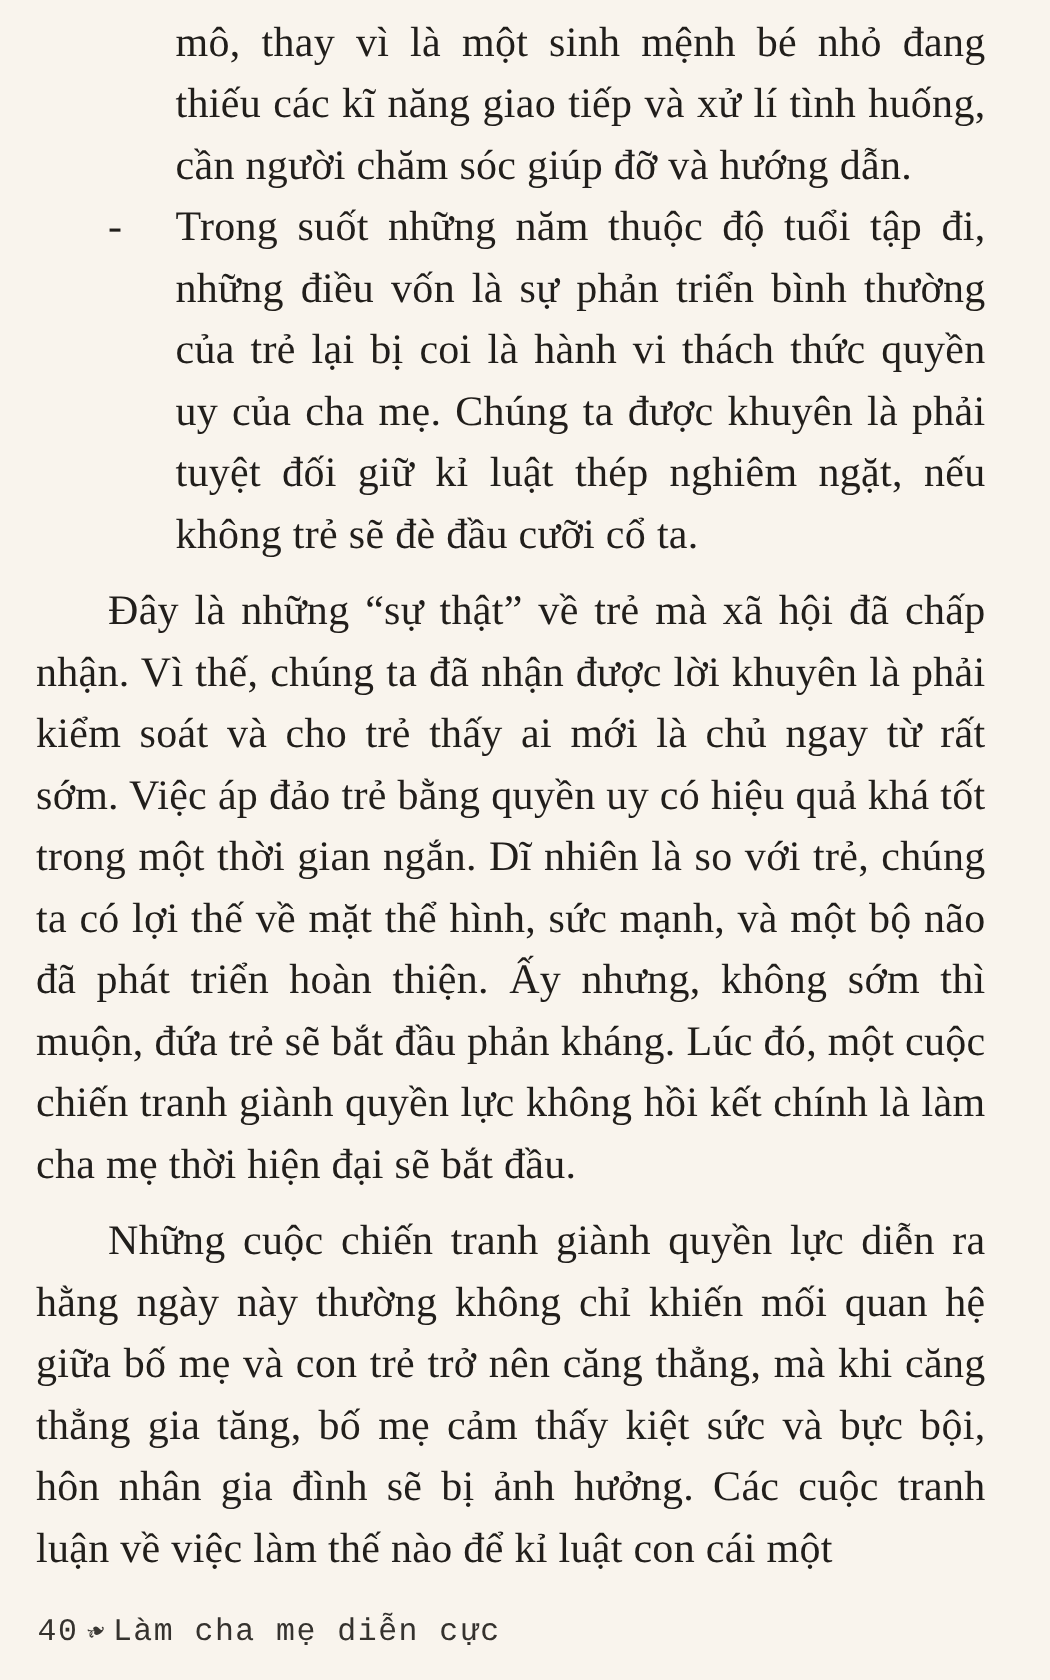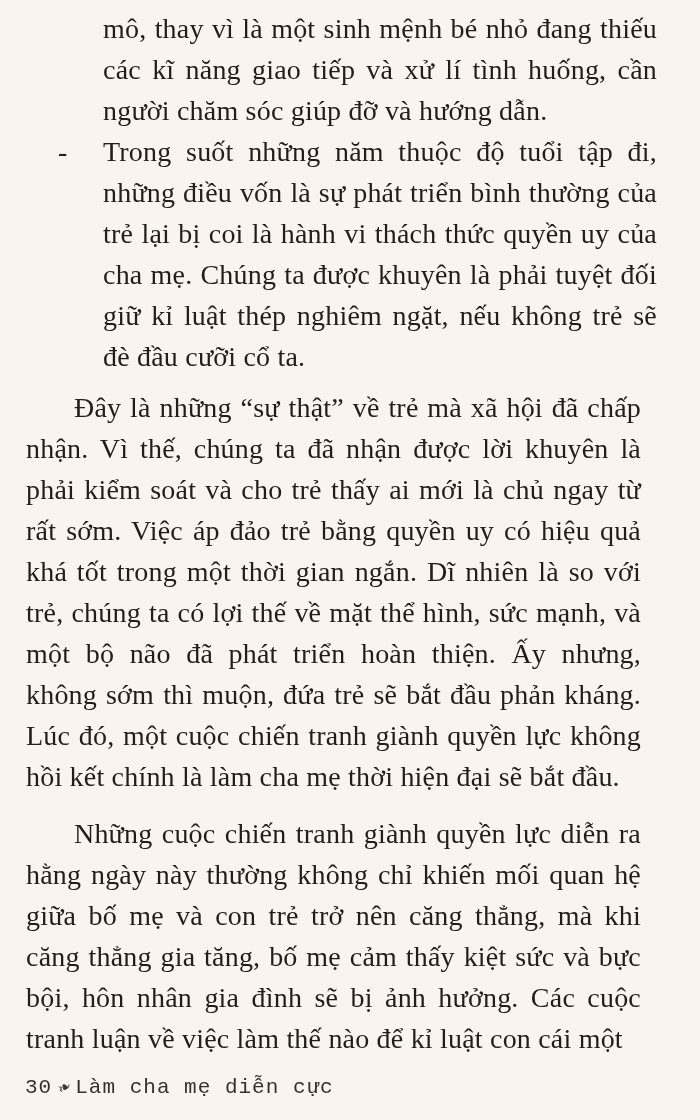--- a/index.html
+++ b/index.html
@@ -13,40 +13,40 @@
     overflow: hidden;
     position: relative;
     font-family: "Liberation Serif", serif;
     color: #211e1b;
   }
   .page {
     position: relative;
     width: 700px;
     height: 1120px;
     box-sizing: border-box;
-    padding: 8px 43px 0 10px;
+    padding: 8px 43px 0 24px;
   }
   .content {
     font-size: 28px;
     line-height: 41px;
     text-align: justify;
     letter-spacing: 0.2px;
   }
   .list-item {
     position: relative;
     padding-left: 93px;
     text-align: justify;
   }
   .list-item .dash {
     position: absolute;
     left: 48px;
     top: 0;
   }
   .para {
-    margin: 16px;
+    margin: 0;
     margin-top: 10px;
     text-indent: 48px;
     text-align: justify;
   }
   .footer {
     position: absolute;
     left: 25px;
     top: 1074px;
     font-family: "Liberation Mono", monospace;
     font-size: 21px;
@@ -68,26 +68,26 @@
 <div class="page">
 
   <div class="content">
 
     <div class="list-item">
       <span class="item-text">mô, thay vì là một sinh mệnh bé nhỏ đang thiếu các kĩ năng giao tiếp và xử lí tình huống, cần người chăm sóc giúp đỡ và hướng dẫn.</span>
     </div>
 
     <div class="list-item">
       <span class="dash">-</span>
-      <span class="item-text">Trong suốt những năm thuộc độ tuổi tập đi, những điều vốn là sự phát triển bình thường của trẻ lại bị coi là hành vi thách thức quyền uy của cha mẹ. Chúng ta được khuyên là phải tuyệt đối giữ kỉ luật thép nghiêm ngặt, nếu không trẻ sẽ đè đầu cưỡi cổ ta.</span>
+      <span class="item-text">Trong suốt những năm thuộc độ tuổi tập đi, những điều vốn là sự phản triển bình thường của trẻ lại bị coi là hành vi thách thức quyền uy của cha mẹ. Chúng ta được khuyên là phải tuyệt đối giữ kỉ luật thép nghiêm ngặt, nếu không trẻ sẽ đè đầu cưỡi cổ ta.</span>
     </div>
 
     <p class="para">Đây là những “sự thật” về trẻ mà xã hội đã chấp nhận. Vì thế, chúng ta đã nhận được lời khuyên là phải kiểm soát và cho trẻ thấy ai mới là chủ ngay từ rất sớm. Việc áp đảo trẻ bằng quyền uy có hiệu quả khá tốt trong một thời gian ngắn. Dĩ nhiên là so với trẻ, chúng ta có lợi thế về mặt thể hình, sức mạnh, và một bộ não đã phát triển hoàn thiện. Ấy nhưng, không sớm thì muộn, đứa trẻ sẽ bắt đầu phản kháng. Lúc đó, một cuộc chiến tranh giành quyền lực không hồi kết chính là làm cha mẹ thời hiện đại sẽ bắt đầu.</p>
 
     <p class="para">Những cuộc chiến tranh giành quyền lực diễn ra hằng ngày này thường không chỉ khiến mối quan hệ giữa bố mẹ và con trẻ trở nên căng thẳng, mà khi căng thẳng gia tăng, bố mẹ cảm thấy kiệt sức và bực bội, hôn nhân gia đình sẽ bị ảnh hưởng. Các cuộc tranh luận về việc làm thế nào để kỉ luật con cái một</p>
 
   </div>
 
   <div class="footer">
-    <span>30</span><span class="ornament">❧</span><span>Làm cha mẹ diễn cực</span>
+    <span>40</span><span class="ornament">❧</span><span>Làm cha mẹ diễn cực</span>
   </div>
 
 </div>
 
 </body></html>

